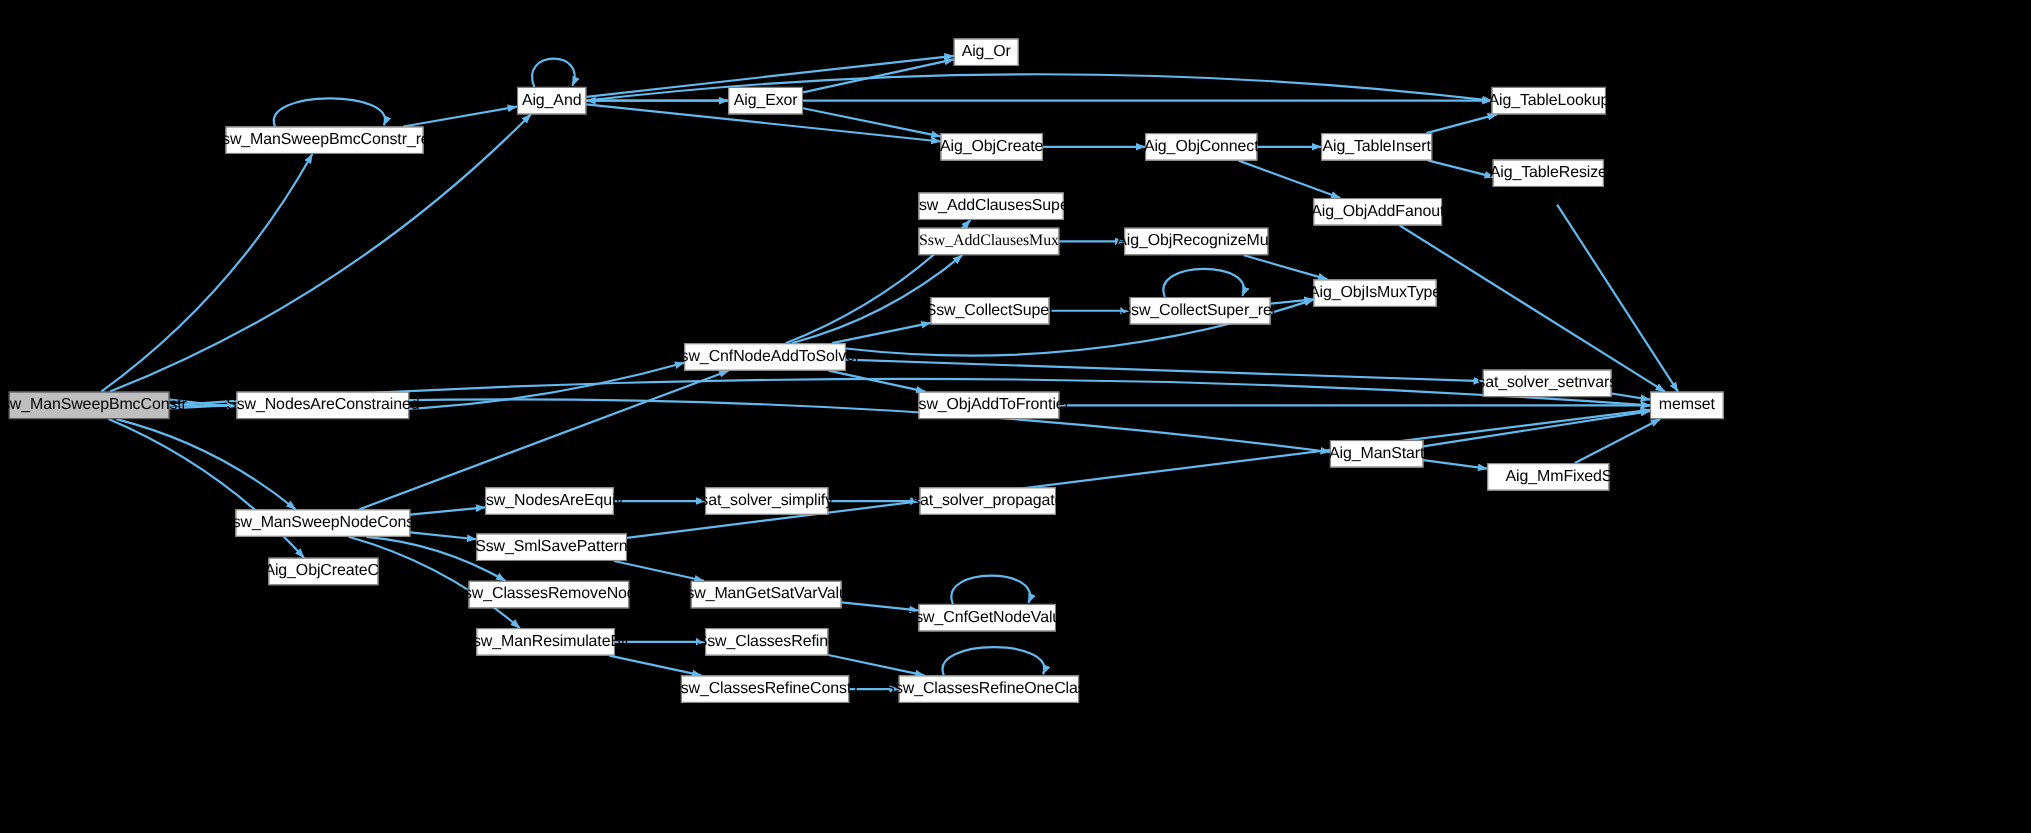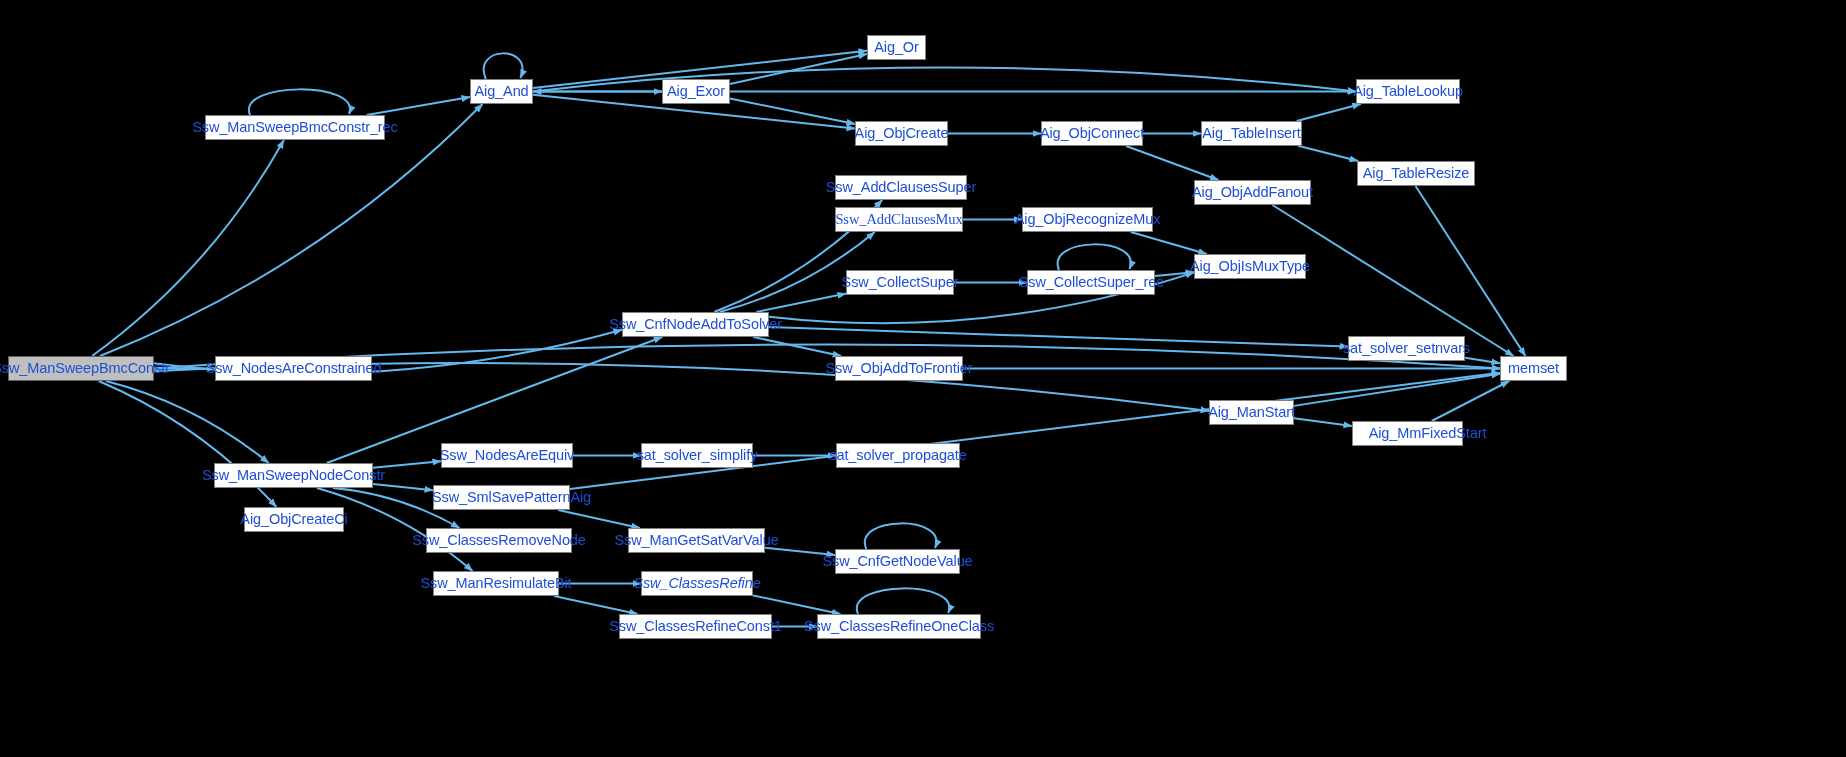--- a/index.html
+++ b/index.html
@@ -25,21 +25,21 @@
     pointer-events: none;
   }
   .node {
     position: absolute;
     box-sizing: border-box;
     display: flex;
     align-items: center;
     justify-content: center;
     background: #ffffff;
     border: 1px solid #808080;
-    color: #1d4ed8;
+    color: #000000;
     font-size: 14.5px;
     line-height: 1;
     white-space: nowrap;
     letter-spacing: -0.1px;
     z-index: 5;
     cursor: pointer;
   }
   .node.root {
     background: #bfbfbf;
     border: 1px solid #606060;
@@ -150,21 +150,21 @@
       </div>
       <div class="node" style="left: 1041px; top: 121px; width: 102px; height: 25px;">
         <span class="node-label">Aig_ObjConnect</span>
       </div>
       <div class="node" style="left: 1201px; top: 121px; width: 101px; height: 25px;">
         <span class="node-label">Aig_TableInsert</span>
       </div>
       <div class="node" style="left: 1356px; top: 79px; width: 104px; height: 25px;">
         <span class="node-label">Aig_TableLookup</span>
       </div>
-      <div class="node" style="left: 1357px; top: 161px; width: 118px; height: 25px;">
+      <div class="node" style="left: 1357px; top: 145px; width: 101px; height: 25px;">
         <span class="node-label">Aig_TableResize</span>
       </div>
       <div class="node" style="left: 1194px; top: 180px; width: 117px; height: 25px;">
         <span class="node-label">Aig_ObjAddFanout</span>
       </div>
       <div class="node" style="left: 835px; top: 175px; width: 132px; height: 25px;">
         <span class="node-label">Ssw_AddClausesSuper</span>
       </div>
       <div class="node" style="left: 835px; top: 207px; width: 128px; height: 25px; font-family: Liberation Serif, serif;">
         <span class="node-label">Ssw_AddClausesMux</span>
@@ -192,21 +192,21 @@
       </div>
       <div class="node" style="left: 1500px; top: 356px; width: 67px; height: 25px;">
         <span class="node-label">memset</span>
       </div>
       <div class="node" style="left: 1209px; top: 400px; width: 85px; height: 25px;">
         <span class="node-label">Aig_ManStart</span>
       </div>
       <div class="node" style="left: 1352px; top: 421px; width: 111px; height: 25px; padding-left: 40px;">
         <span class="node-label">Aig_MmFixedStart</span>
       </div>
-      <div class="node" style="left: 441px; top: 443px; width: 132px; height: 25px;">
+      <div class="node" style="left: 441px; top: 443px; width: 117px; height: 25px;">
         <span class="node-label">Ssw_NodesAreEquiv</span>
       </div>
       <div class="node" style="left: 641px; top: 443px; width: 112px; height: 25px;">
         <span class="node-label">sat_solver_simplify</span>
       </div>
       <div class="node" style="left: 836px; top: 443px; width: 124px; height: 25px;">
         <span class="node-label">sat_solver_propagate</span>
       </div>
       <div class="node" style="left: 433px; top: 485px; width: 137px; height: 25px; padding-left: 20px;">
         <span class="node-label">Ssw_SmlSavePatternAig</span>
@@ -216,21 +216,21 @@
       </div>
       <div class="node" style="left: 628px; top: 528px; width: 137px; height: 25px;">
         <span class="node-label">Ssw_ManGetSatVarValue</span>
       </div>
       <div class="node" style="left: 835px; top: 549px; width: 125px; height: 25px;">
         <span class="node-label">Ssw_CnfGetNodeValue</span>
       </div>
       <div class="node" style="left: 433px; top: 571px; width: 126px; height: 25px;">
         <span class="node-label">Ssw_ManResimulateBit</span>
       </div>
-      <div class="node" style="left: 641px; top: 571px; width: 112px; height: 25px; font-style: italic;">
+      <div class="node" style="left: 641px; top: 571px; width: 112px; height: 25px;">
         <span class="node-label">Ssw_ClassesRefine</span>
       </div>
       <div class="node" style="left: 619px; top: 614px; width: 153px; height: 25px;">
         <span class="node-label">Ssw_ClassesRefineConst1</span>
       </div>
       <div class="node" style="left: 817px; top: 614px; width: 164px; height: 25px;">
         <span class="node-label">Ssw_ClassesRefineOneClass</span>
       </div>
     </div>
 </div>

